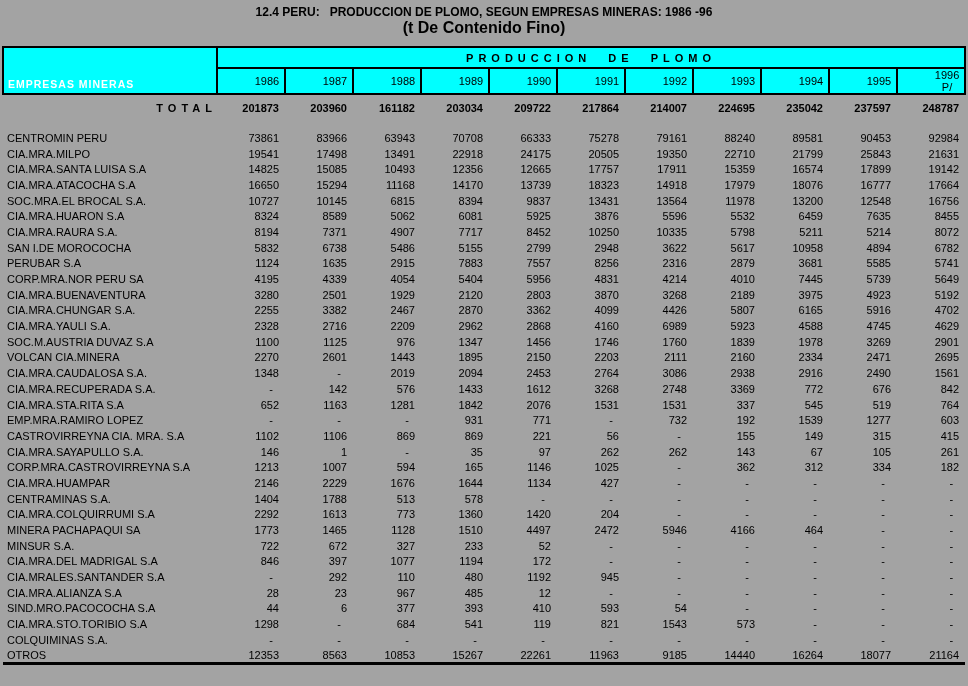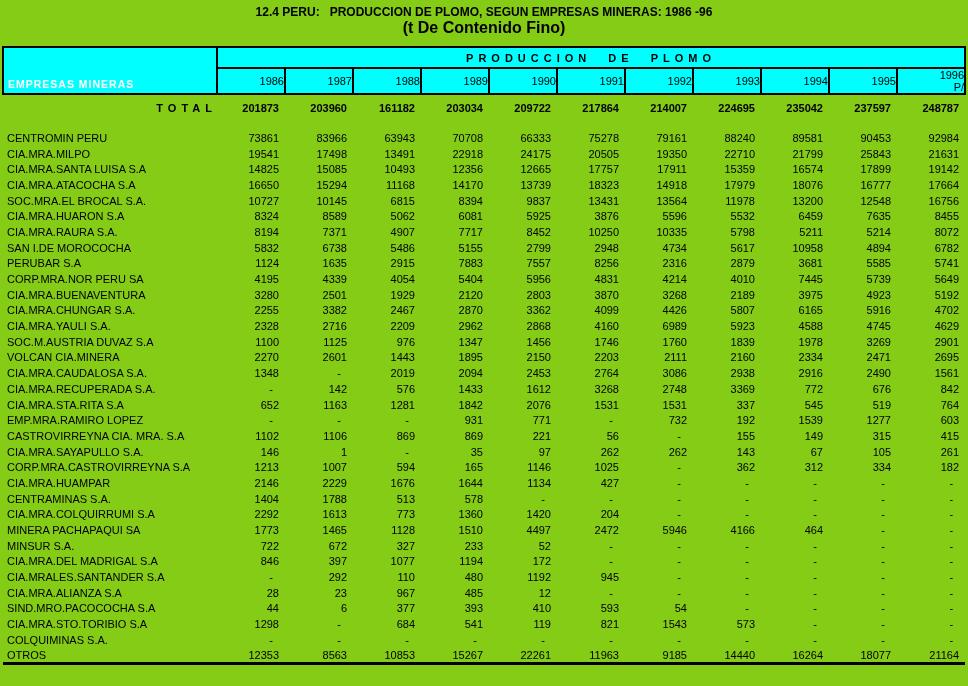--- a/index.html
+++ b/index.html
@@ -1,32 +1,32 @@
 <!DOCTYPE html>
 <html><head>
 <meta charset="utf-8">
 <style>
   html,body{margin:0;padding:0;background:#ffffff;}
   body{width:968px;height:686px;font-family:"Liberation Sans",sans-serif;color:#000;}
-  .page{position:relative;width:968px;height:686px;background:#84cc16;overflow:hidden;}
+  .page{position:relative;width:968px;height:686px;background:#a3a3a3;overflow:hidden;}
 
   .title-block{padding-top:5px;text-align:center;}
   .title{font-size:12px;font-weight:bold;white-space:pre;line-height:15px;}
   .subtitle{font-size:16px;font-weight:bold;line-height:15px;}
 
   .table-wrap{position:absolute;left:2px;top:46px;width:964px;}
   table{table-layout:fixed;width:964px;border-collapse:collapse;border-bottom:3px solid #000;}
   col.c-name{width:214px;}
   col.c-num{width:68px;}
 
   thead th{background:#00ffff;border:2px solid #000;font-weight:bold;padding:0;margin-left:20px;}
   th.empresas{text-align:left;vertical-align:bottom;padding:0 2px 3px 4px;color:#ffffff;
               font-size:10.5px;letter-spacing:1px;}
   th.prod{height:19px;font-size:11px;letter-spacing:5px;word-spacing:9px;text-align:center;}
-  th.year{height:19px;font-size:11px;font-weight:normal;text-align:right;padding-left:32px;}
+  th.year{height:19px;font-size:11px;font-weight:normal;text-align:center;padding-left:32px;}
 
   td{padding:0;font-size:11px;overflow:hidden;white-space:nowrap;}
   td.name{padding-left:4px;text-align:left;}
   td.num{text-align:right;padding-right:6px;}
   td.num.dash{padding-right:12px;}
 
   tr.total-row{height:24px;}
   tr.total-row td{font-weight:bold;vertical-align:bottom;padding-bottom:4px;}
   td.total-label{padding-left:78px;letter-spacing:5px;text-align:right;}
   tr.spacer-row{height:12px;}
@@ -199,21 +199,21 @@
             <td class="num">8072</td>
           </tr>
           <tr>
             <td class="name">SAN I.DE MOROCOCHA</td>
             <td class="num">5832</td>
             <td class="num">6738</td>
             <td class="num">5486</td>
             <td class="num">5155</td>
             <td class="num">2799</td>
             <td class="num">2948</td>
-            <td class="num">4734</td>
+            <td class="num">3622</td>
             <td class="num">5617</td>
             <td class="num">10958</td>
             <td class="num">4894</td>
             <td class="num">6782</td>
           </tr>
           <tr>
             <td class="name">PERUBAR S.A</td>
             <td class="num">1124</td>
             <td class="num">1635</td>
             <td class="num">2915</td>

